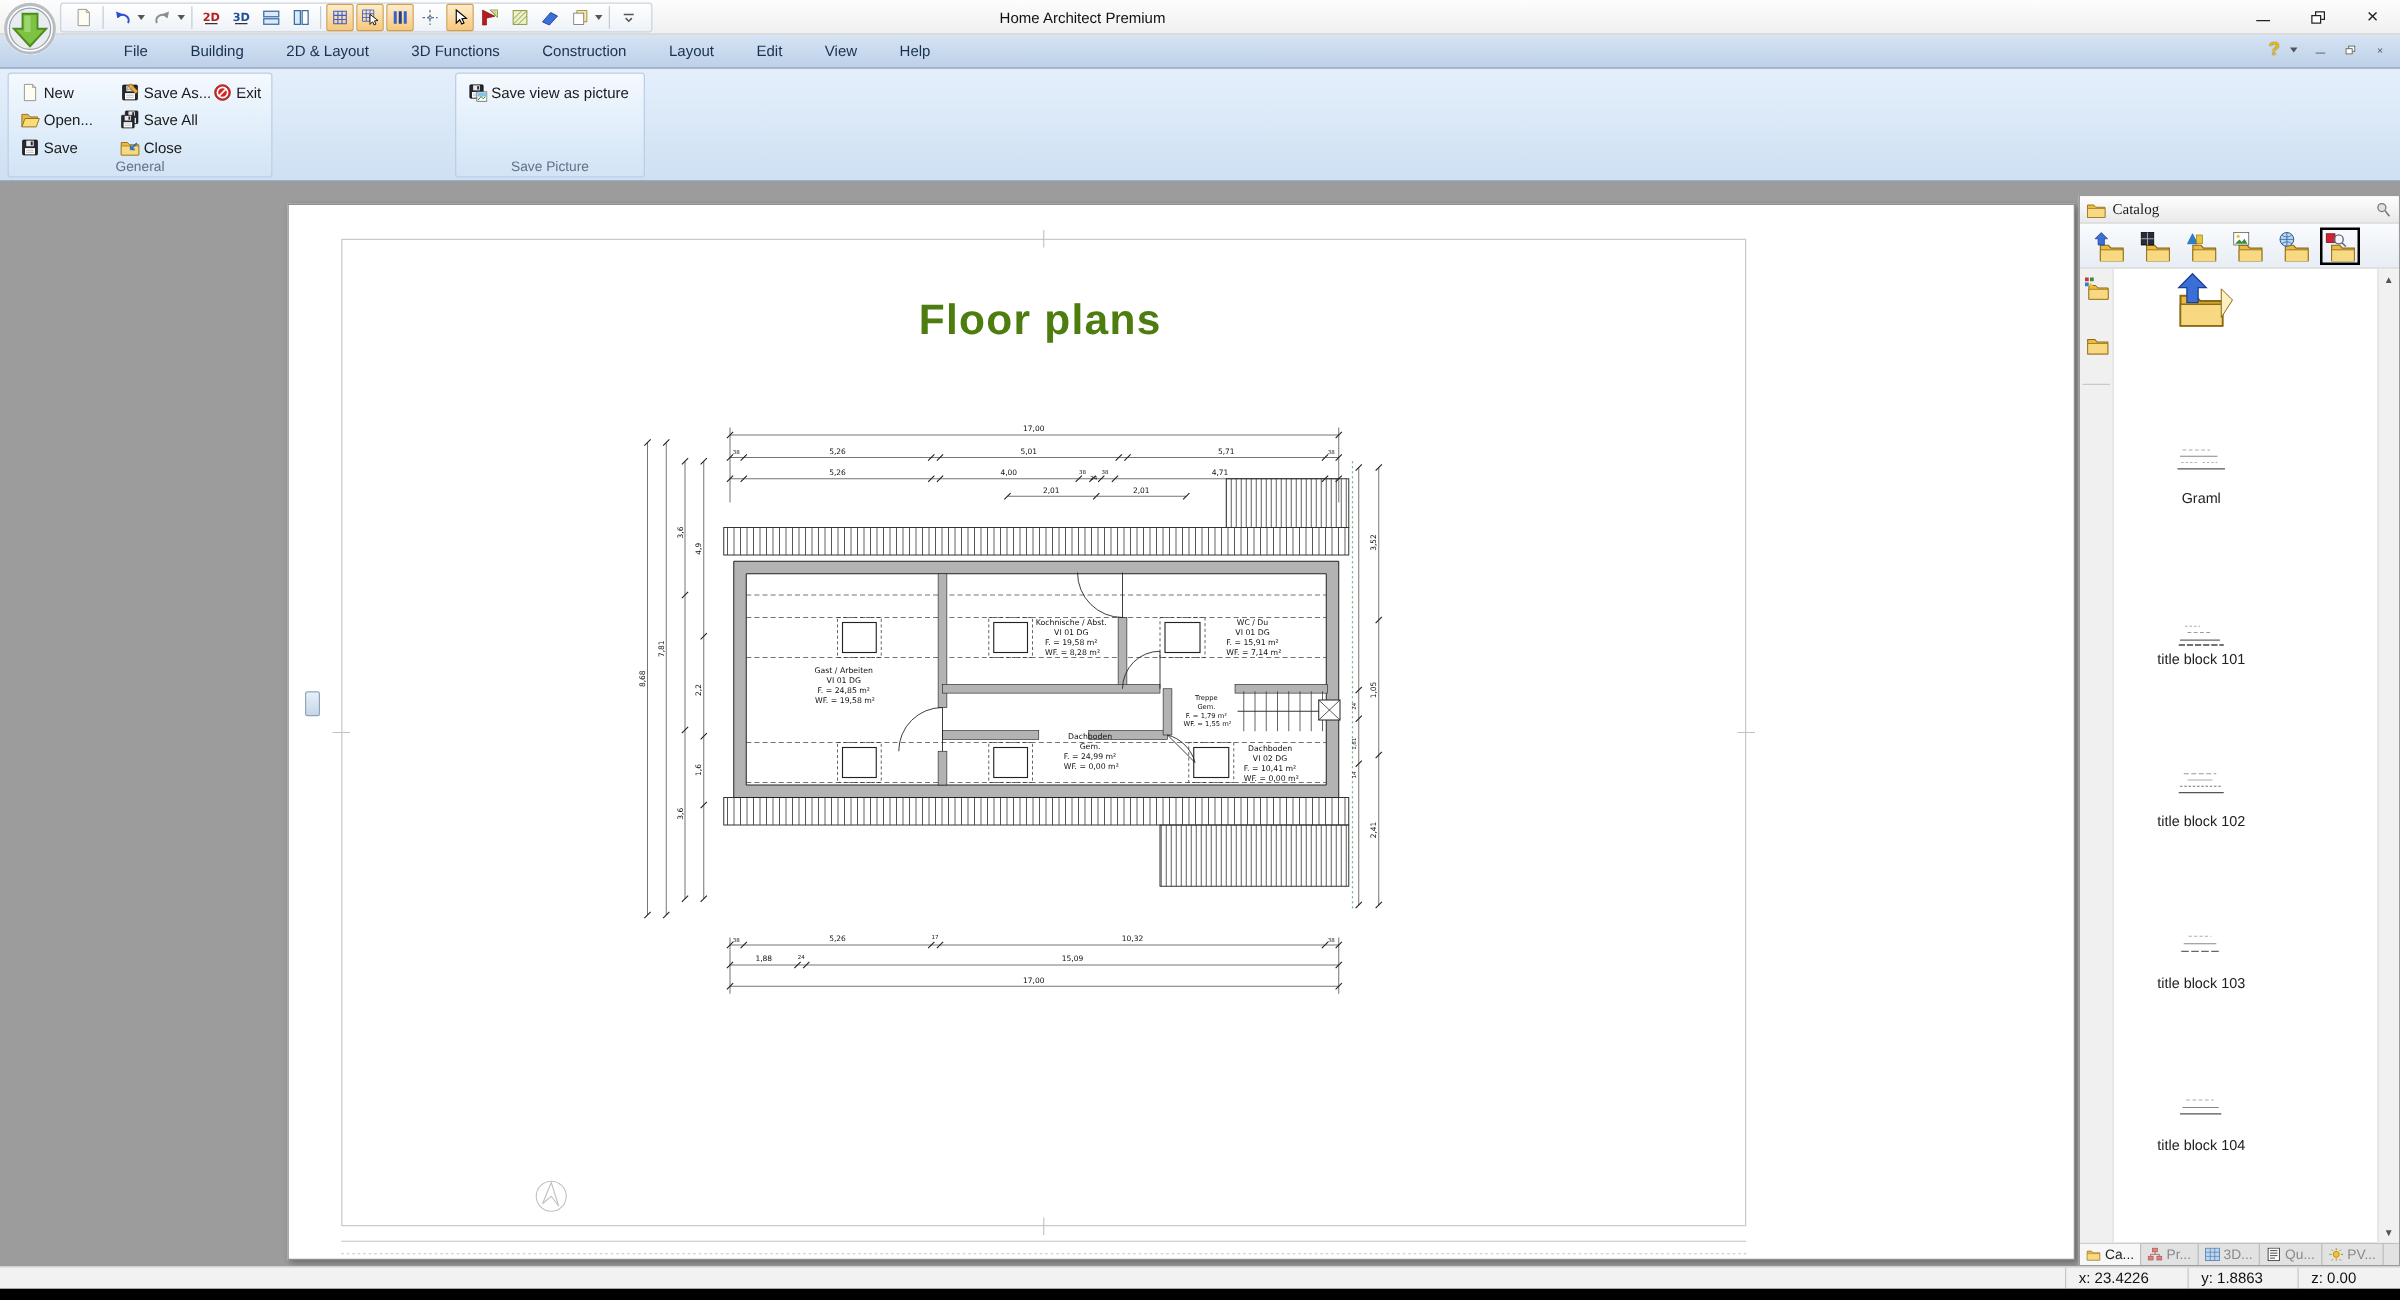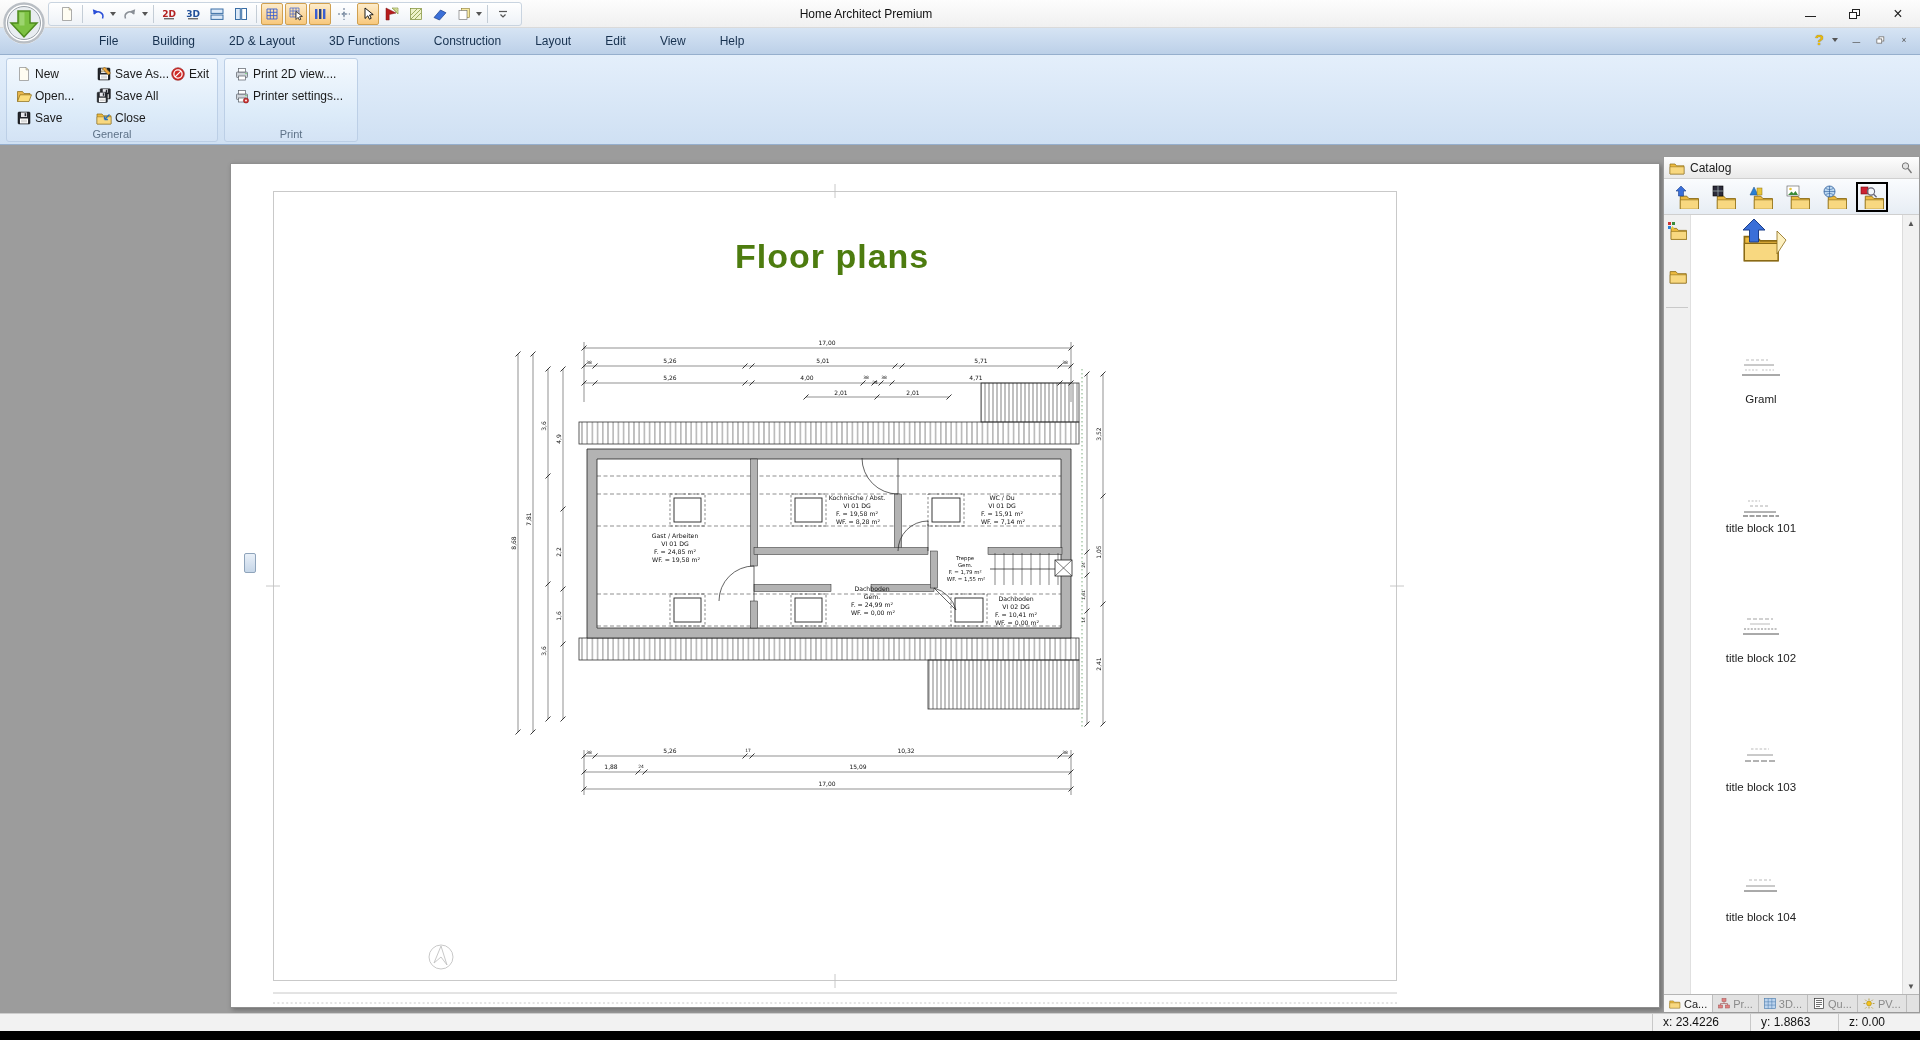--- a/index.html
+++ b/index.html
@@ -44,21 +44,21 @@
   
   .workspace{left:0;top:145px;width:1920px;height:868px;background:#9c9c9c;}
   .sheet{position:absolute;left:230px;top:18px;width:1430px;height:845px;background:#fff;border:1px solid #8f8f8f;box-shadow:2px 2px 5px rgba(0,0,0,.3);}
   .sheet-frame{position:absolute;left:42px;top:27px;width:1124px;height:790px;border:1px solid #c9c9c9;}
   .sheet-title{position:absolute;left:504px;top:73px;font-size:34px;font-weight:bold;color:#4d7c0f;letter-spacing:1px;}
   svg.plan{position:absolute;left:0;top:0;}
   .grip{left:244px;top:408px;width:12px;height:20px;background:linear-gradient(#e9f0f8,#c6d6e8);border:1px solid #8fa4bb;border-radius:2px;cursor:pointer;}
 
   
   .catalog{left:1663px;top:11px;width:257px;height:857px;background:#f0f0f0;border:1px solid #9a9a9a;display:flex;flex-direction:column;}
-  .cat-header{height:22px;background:linear-gradient(#fefefe,#e9e9e9);display:flex;align-items:center;padding:0 5px;gap:5px;border-bottom:1px solid #d0d0d0;}
+  .cat-header{height:22px;background:linear-gradient(#fefefe,#e9e9e9);display:flex;align-items:center;padding:0 5px;gap:5px;border-bottom:1px solid #d0d0d0;font-family:Liberation Serif, serif;}
   .cat-header .sp{flex:1;}
   .cat-tools{height:36px;display:flex;align-items:center;gap:5px;padding:0 7px;background:linear-gradient(#fafcfe,#e7edf4);border-bottom:1px solid #cfcfcf;}
   .cat-tool{width:32px;height:30px;display:flex;align-items:center;justify-content:center;border:1px solid transparent;cursor:pointer;}
   .cat-tool.sel{border:2px solid #000;}
   .cat-body{flex:1;position:relative;background:#fff;overflow:hidden;}
   .cat-rail{position:absolute;left:0;top:0;bottom:0;width:27px;background:#f0f0f0;border-right:1px solid #e0e0e0;}
   .rail-ic{position:absolute;left:3px;cursor:pointer;}
   .rail-div{position:absolute;left:2px;top:92px;width:22px;border-top:1px solid #c9c9c9;}
   .cat-scroll{position:absolute;right:0;top:0;bottom:0;width:17px;background:#f1f1f1;border-left:1px solid #dcdcdc;}
   .sarrow{position:absolute;left:0;width:16px;height:16px;display:flex;align-items:center;justify-content:center;background:#f1f1f1;color:#555;font-size:8px;cursor:pointer;}
@@ -321,36 +321,33 @@
       <div class="rbtn" style="left:160px;top:5px;">
           <svg class="ic16" viewBox="0 0 16 16">
             <circle cx="8" cy="8" r="6.3" fill="#cf2a27" stroke="#8e1b19" stroke-width="0.6"></circle>
             <circle cx="8" cy="8" r="4.1" fill="none" stroke="#fff" stroke-width="1.3"></circle>
             <path d="M5.1,10.9L10.9,5.1" stroke="#fff" stroke-width="1.3"></path>
           </svg>
           <span>Exit</span>
         </div>
       <div class="glabel">General</div>
     </div>
-    <div class="rgroup" style="left:224px;width:134px;">
+    <div class="rgroup" style="left:364px;width:152px;">
       <div class="rbtn" style="left:6px;top:5px;">
           <svg class="ic16" viewBox="0 0 16 16">
-            <use href="#sym-printer"></use>
-          </svg>
-          <span>Print 2D view....</span>
-        </div>
-      <div class="rbtn" style="left:6px;top:27px;">
-          <svg class="ic16" viewBox="0 0 16 16">
-            <use href="#sym-printer"></use>
-            <circle cx="12" cy="12.5" r="2.6" fill="#c33" stroke="#801010" stroke-width="0.5"></circle>
-            <circle cx="12" cy="12.5" r="0.9" fill="#fff"></circle>
-          </svg>
-          <span>Printer settings...</span>
-        </div>
-      <div class="glabel">Print</div>
+            <g transform="scale(0.9)">
+              <use href="#sym-floppy"></use>
+            </g>
+            <rect x="7.5" y="7.5" width="8" height="7.5" fill="#fff" stroke="#555" stroke-width="0.6"></rect>
+            <rect x="8.2" y="8.2" width="6.6" height="3" fill="#79c7ee"></rect>
+            <path d="M8.5,14l2.3-2.8 1.8,1.8 1.6-1.6" stroke="#2a8a2a" stroke-width="0.8" fill="none"></path>
+          </svg>
+          <span>Save view as picture</span>
+        </div>
+      <div class="glabel">Save Picture</div>
     </div>
   </div>
 
   <div class="abs workspace">
 
     <div class="sheet">
       <div class="sheet-frame"></div>
       <div class="sheet-title">Floor plans</div>
 
       <svg class="plan" width="1430" height="845" viewBox="0 0 1430 845">

